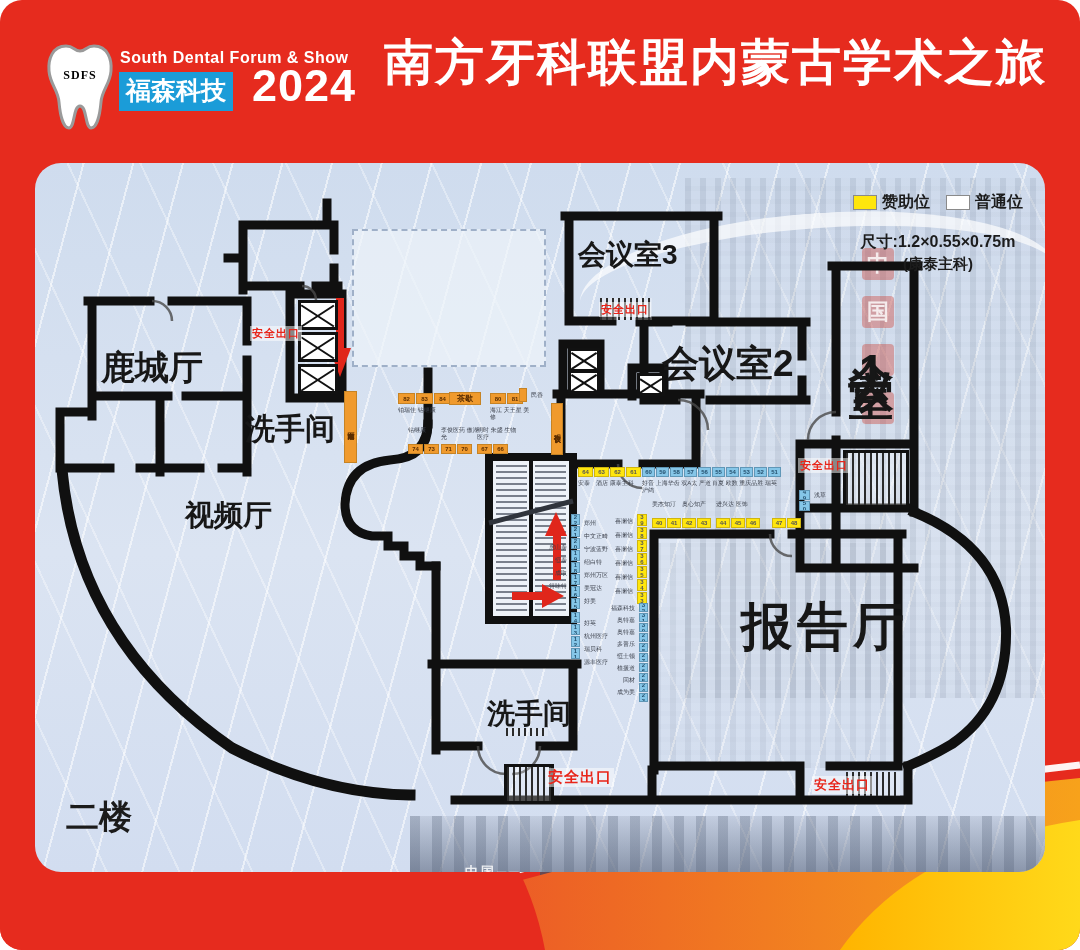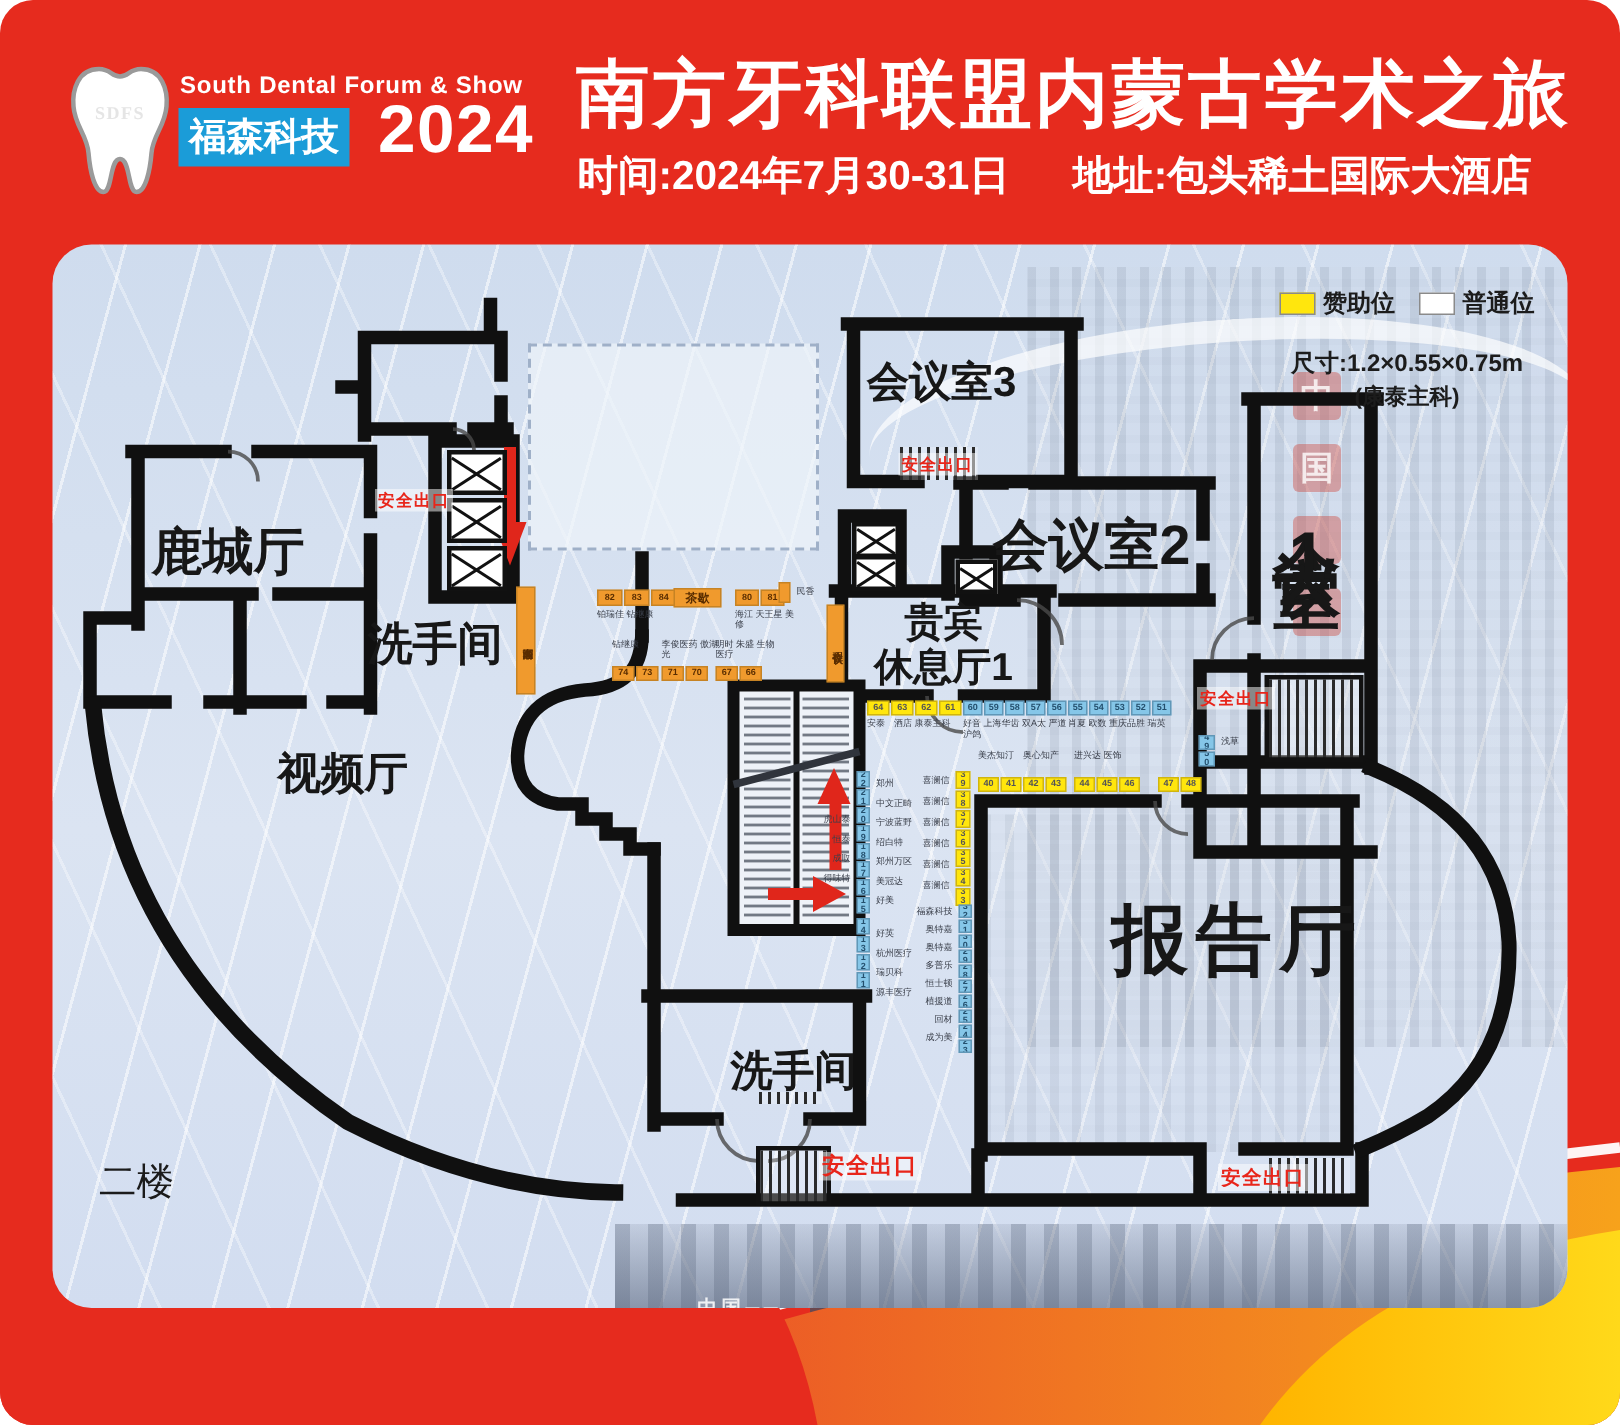--- a/index.html
+++ b/index.html
@@ -1,21 +1,21 @@
 <!DOCTYPE html>
 <html><head>
 <meta charset="utf-8">
 <style>
   html,body{margin:0;padding:0;background:#fff;}
   body{width:1080px;height:950px;font-family:"Liberation Sans","DejaVu Sans",sans-serif;position:relative;}
   .card{position:absolute;inset:0;background:#e62b1e;border-radius:22px;overflow:hidden;}
   
   .hdr{position:absolute;left:0;top:0;width:1080px;height:163px;}
   .tooth{position:absolute;left:46px;top:44px;width:68px;height:86px;}
-  .sdfs{position:absolute;left:50%;top:24px;transform:translateX(-50%);color:#e5e5e5;font-family:"Liberation Serif","DejaVu Serif",serif;font-weight:bold;font-size:12px;letter-spacing:1px;}
+  .sdfs{position:absolute;left:50%;top:24px;transform:translateX(-50%);color:#000000;font-family:"Liberation Serif","DejaVu Serif",serif;font-weight:bold;font-size:12px;letter-spacing:1px;}
   .logo-en{position:absolute;left:120px;top:49px;color:#fff;font-weight:bold;font-size:16px;letter-spacing:.5px;}
   .logo-cn{position:absolute;left:119px;top:72px;background:#1b9cd8;color:#fff;font-weight:900;font-size:25px;padding:2px 7px 4px;}
   .logo-yr{position:absolute;left:252px;top:60px;color:#fff;font-weight:900;font-size:45px;letter-spacing:1px;}
   .title{position:absolute;left:368px;top:30px;width:695px;color:#fff;font-weight:900;font-size:49px;letter-spacing:2px;white-space:nowrap;text-align:center;}
   .sub{position:absolute;left:385px;top:99px;color:#fff;font-weight:900;font-size:27px;white-space:nowrap;}
   .sub span{margin-right:42px;}
   
   .panel{position:absolute;left:35px;top:163px;width:1010px;height:709px;border-radius:26px;overflow:hidden;
     background:linear-gradient(180deg,#cfdcee,#dbe4f2 55%,#d2ddf0);}
   .streaks{position:absolute;inset:0;background:
@@ -50,21 +50,21 @@
   .bcell.orange{background:#f09a2d;color:#5a2d00;}
   .bcell.yellow{background:#ffe60d;color:#555;}
   .bcell.blue{background:#85c6e8;color:#24506e;border-color:rgba(40,80,110,.4);}
   .blab{position:absolute;font-size:6px;line-height:7px;color:#3a3f4a;white-space:nowrap;}
   .blab2{position:absolute;font-size:6px;line-height:7px;color:#3a3f4a;white-space:normal;text-align:left;}
   .legend{position:absolute;left:818px;top:29px;color:#1c1c1c;text-align:center;}
   .leg-row{display:flex;align-items:center;font-weight:900;font-size:16px;}
   .swatch{width:22px;height:13px;border:1px solid #8a8a8a;margin-right:5px;display:inline-block;}
   .leg-size{font-weight:900;font-size:16px;margin-top:19px;}
   .leg-note{font-weight:900;font-size:15px;margin-top:2px;}
-  .floorlbl{position:absolute;left:31px;top:608px;font-weight:400;font-size:25px;color:#1b1b1b;}
+  .floorlbl{position:absolute;left:31px;top:632px;font-weight:700;font-size:33px;color:#1b1b1b;}
   .phototext{position:absolute;left:430px;top:700px;color:rgba(255,255,255,.85);font-size:13px;letter-spacing:3px;font-weight:bold;}
   
   .photo-bottom{position:absolute;left:540px;top:872px;width:540px;height:78px;background:
      repeating-linear-gradient(90deg,rgba(75,80,92,.8) 0 14px,rgba(150,155,168,.8) 14px 30px);}
   .photo-entrance{position:absolute;left:560px;top:858px;width:168px;height:92px;background:#d7d6d2;}
   .photo-entrance i{position:absolute;top:38px;width:30px;height:44px;background:#5a6470;}
   .swoosh{position:absolute;left:0;top:760px;}
 </style>
 </head>
 <body>
@@ -75,23 +75,20 @@
     <div class="tooth">
       <svg width="68" height="86" viewBox="0 0 68 86">
         <path d="M20 2 C6 2 2 16 3 27 C4 40 12 46 13 58 C14 70 17 84 23 84 C29 84 27 62 34 62 C41 62 39 84 45 84 C51 84 54 70 55 58 C56 46 64 40 65 27 C66 16 62 2 48 2 C40 2 40 7 34 7 C28 7 28 2 20 2 Z" fill="#fff" stroke="#9a9a9a" stroke-width="3"></path>
       </svg>
       <div class="sdfs">SDFS</div>
     </div>
     <div class="logo-en">South Dental Forum &amp; Show</div>
     <div class="logo-cn">福森科技</div>
     <div class="logo-yr">2024</div>
     <div class="title">南方牙科联盟内蒙古学术之旅</div>
-    <div class="sub">
-      <span>时间:2024年7月30-31日</span><span>地址:包头稀土国际大酒店</span>
-    </div>
   </div>
 
   <div class="photo-bottom"></div>
   <div class="photo-entrance">
       <i style="left:24px"></i>
       <i style="left:80px"></i>
     </div>
   <svg class="swoosh" width="1080" height="190" viewBox="0 0 1080 190">
     <defs>
       <linearGradient id="og" x1="0" y1="0" x2="1" y2="0">
@@ -189,24 +186,20 @@
     <div class="elev" style="left:533px;top:185px;width:26px;height:18px;"></div>
     <div class="elev" style="left:533px;top:207px;width:26px;height:18px;"></div>
     <div class="elev" style="left:602px;top:210px;width:22px;height:17px;"></div>
 
     <div class="rl" style="left:66px;top:182px;font-size:34px;">鹿城厅</div>
     <div class="rl" style="left:543px;top:73px;font-size:28px;">会议室3</div>
     <div class="rl" style="left:627px;top:176px;font-size:37px;">会议室2</div>
     <div class="rl vert" style="left:806px;top:158px;font-size:45px;letter-spacing:8px;">会议室1</div>
     <div class="rl" style="left:210px;top:246px;font-size:30px;">洗手间</div>
     <div class="rl" style="left:150px;top:333px;font-size:29px;">视频厅</div>
-    <div class="rl vip" style="left:528px;top:236px;width:132px;font-size:26px;">
-      <div>贵宾</div>
-      <div>休息厅1</div>
-    </div>
     <div class="rl" style="left:706px;top:430px;font-size:51px;letter-spacing:5px;">报告厅</div>
     <div class="rl" style="left:452px;top:532px;font-size:28px;">洗手间</div>
 
     <div class="exit" style="left:215px;top:163px;font-size:11px;">安全出口</div>
     <div class="exit" style="left:564px;top:139px;font-size:11px;">安全出口</div>
     <div class="exit" style="left:763px;top:295px;font-size:11px;">安全出口</div>
     <div class="exit" style="left:511px;top:605px;font-size:15px;">安全出口</div>
     <div class="exit" style="left:777px;top:613px;font-size:13px;">安全出口</div>
 
     <div class="legend">

